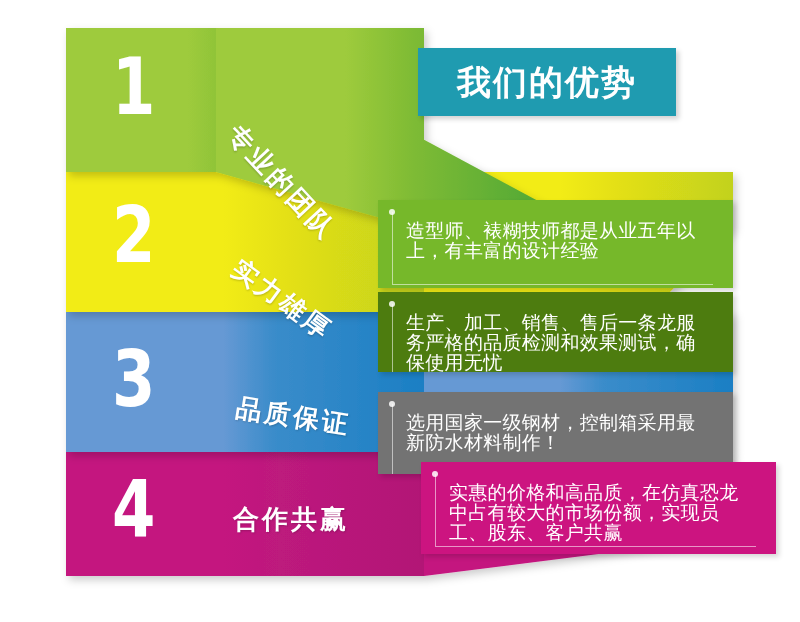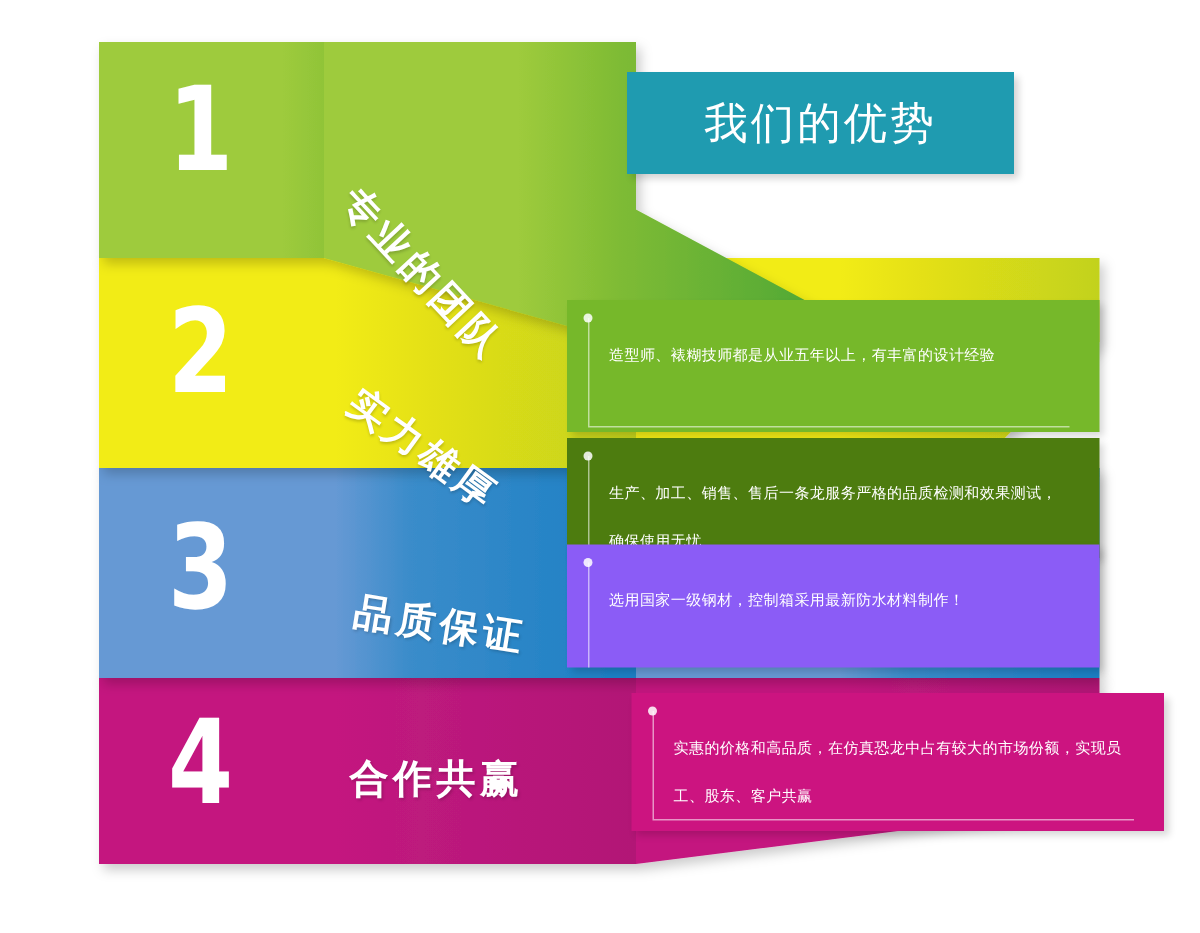--- a/index.html
+++ b/index.html
@@ -30,22 +30,22 @@
     top: 48px;
     width: 258px;
     height: 68px;
     display: flex;
     align-items: center;
     justify-content: center;
     box-shadow: 3px 3px 5px rgba(0,0,0,0.18);
   }
   .title-banner .title-text {
     color: #ffffff;
-    font-size: 29px;
-    font-weight: normal;
+    font-size: 34px;
+    font-weight: bold;
     letter-spacing: 2px;
     line-height: 1;
   }
 
   
   #ribbons {
     position: absolute;
     left: 0;
     top: 0;
     width: 800px;
@@ -110,28 +110,29 @@
     height: 6px;
     border-radius: 50%;
     background: rgba(255,255,255,0.85);
   }
   .panel .panel-text {
     position: absolute;
     left: 28px;
     top: 22px;
     width: 300px;
     color: #ffffff;
-    font-size: 10px;
-    line-height: 32px;
+    font-size: 19px;
+    line-height: 20px;
     letter-spacing: 0.3px;
+    font-family: Liberation Mono, monospace;
   }
 
   .p-1 { top: 200px; height: 88px; background: #76b82a; }
   .p-2 { top: 292px; height: 80px; background: #4d7c0f; }
-  .p-3 { top: 363px; height: 82px; background: #8b5cf6; }
+  .p-3 { top: 392px; height: 82px; background: #737373; }
   .p-4 { top: 462px; height: 92px; background: #cc1480; margin-left: 43px; }
 </style>
 </head>
 <body>
 
 <div id="stage">
 
   <svg id="ribbons" viewBox="0 0 800 622" width="800" height="622">
     <defs>
       <linearGradient id="grad1" x1="0" y1="0" x2="1" y2="0">

